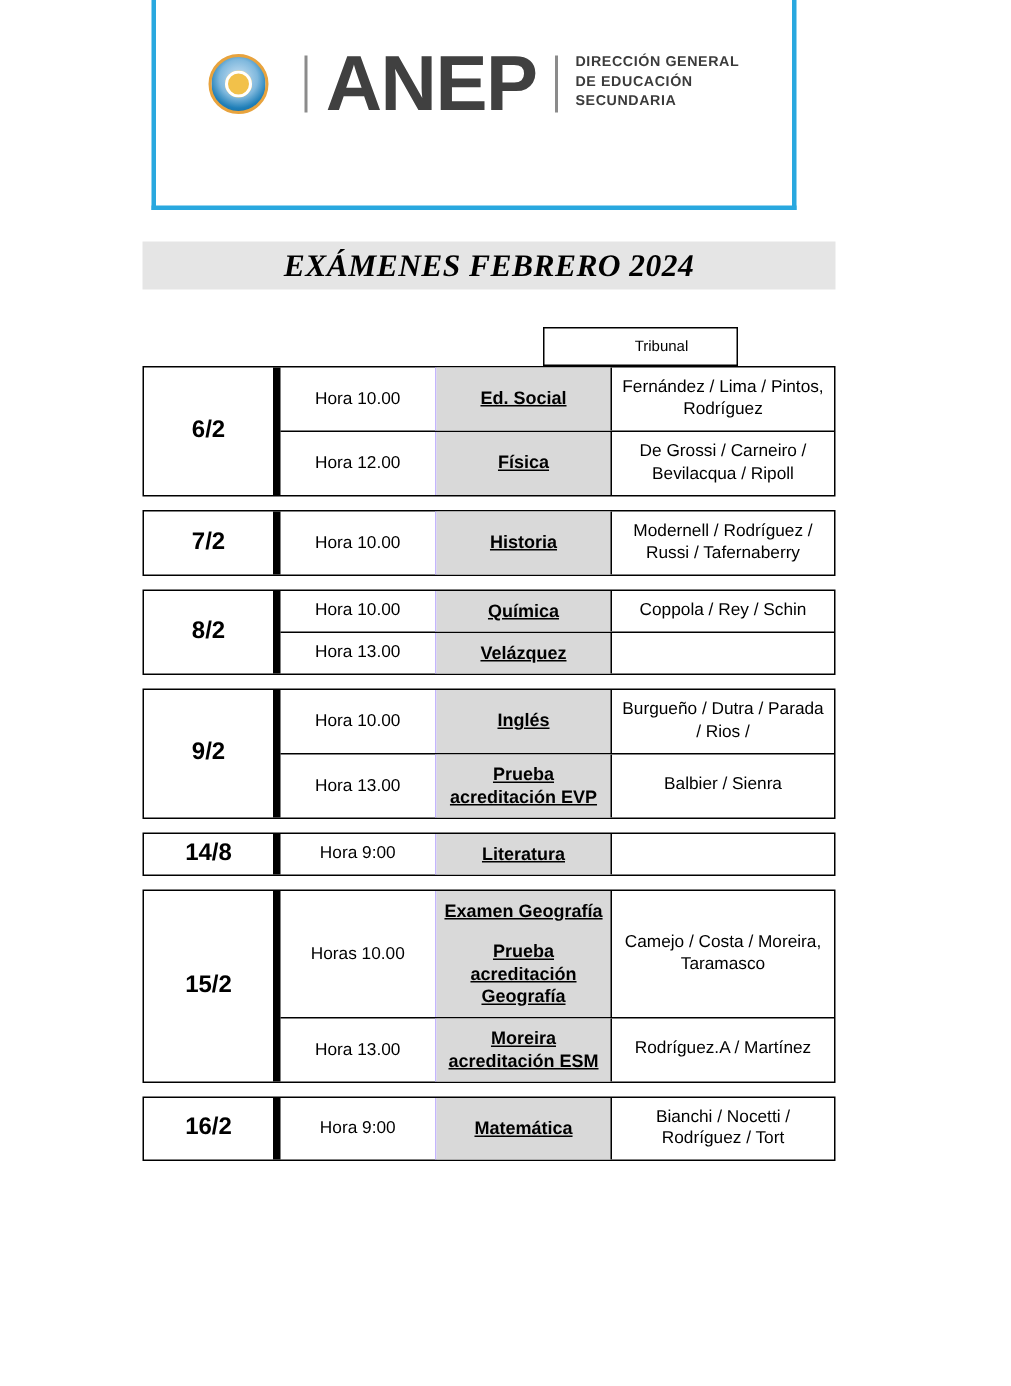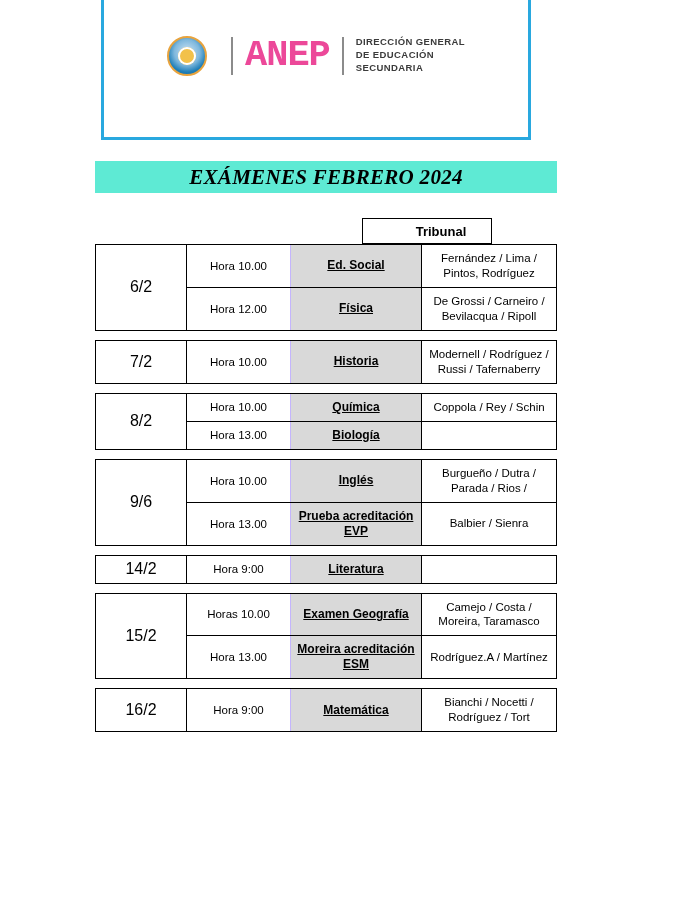--- a/index.html
+++ b/index.html
@@ -68,46 +68,46 @@
     box-shadow: 0 0 0 2px #ffffff inset;
   }
   .pipe {
     width: 2px;
     height: 38px;
     background: #8b8b8b;
     margin: 0 12px;
     flex: none;
   }
   .anep-word {
-    font-family: Liberation Mono, monospace;
-    font-weight: bold;
-    font-size: 37px;
+    font-family: Liberation Sans, sans-serif;
+    font-weight: bold;
+    font-size: 52px;
     letter-spacing: -1px;
-    color: #ec4899;
+    color: #404040;
     line-height: 1;
   }
   .dges {
     font-family: "Liberation Sans", sans-serif;
     font-size: 9.5px;
     font-weight: bold;
     line-height: 1.35;
     color: #3b3b3b;
     letter-spacing: 0.4px;
     text-transform: uppercase;
     white-space: pre-line;
   }
 
   
   .title-band {
     position: absolute;
     left: 95px;
     top: 161px;
     width: 462px;
     height: 32px;
-    background: #5eead4;
+    background: #e5e5e5;
     display: flex;
     align-items: center;
     justify-content: center;
   }
   .title-band .title-text {
     font-family: "Liberation Serif", serif;
     font-weight: bold;
     font-style: italic;
     font-size: 21px;
     color: #000000;
@@ -124,43 +124,43 @@
 
   .tribunal-head {
     margin-left: 267px;
     width: 130px;
     border: 1px solid #000000;
     box-sizing: border-box;
     height: 26px;
     display: flex;
     align-items: center;
     justify-content: center;
-    font-weight: bold;
-    font-size: 13px;
+    font-weight: normal;
+    font-size: 10px;
     padding-left: 28px;
   }
 
   .group {
     display: flex;
     border: 1px solid #000000;
     box-sizing: border-box;
     margin-top: 9px;
     width: 462px;
   }
   .group.tight { margin-top: 0; }
 
   .col-date {
     width: 91px;
     flex: none;
     display: flex;
     align-items: center;
     justify-content: center;
-    font-weight: normal;
+    font-weight: bold;
     font-size: 16px;
-    border-right: 1px solid #000000;
+    border-right: 5px solid #000000;
     box-sizing: border-box;
   }
   .col-rest {
     flex: 1;
     display: flex;
     flex-direction: column;
   }
   .rowline {
     display: flex;
     border-bottom: 1px solid #000000;
@@ -174,21 +174,21 @@
     border-right: 1px solid #c4b5fd;
     box-sizing: border-box;
     display: flex;
     align-items: center;
     justify-content: center;
     font-size: 11.5px;
     padding: 6px 2px;
     text-align: center;
   }
   .cell-subject {
-    width: 131px;
+    width: 117px;
     flex: none;
     border-right: 1px solid #000000;
     box-sizing: border-box;
     background: #d9d9d9;
     display: flex;
     flex-direction: column;
     align-items: center;
     justify-content: center;
     gap: 12px;
     padding: 6px 4px;
@@ -273,62 +273,63 @@
           <div class="rowline">
             <div class="cell-hour">Hora 10.00</div>
             <div class="cell-subject">
               <div class="subject-text">Química</div>
             </div>
             <div class="cell-tribunal">Coppola / Rey / Schin</div>
           </div>
           <div class="rowline">
             <div class="cell-hour">Hora 13.00</div>
             <div class="cell-subject">
-              <div class="subject-text">Biología</div>
-            </div>
-          </div>
-        </div>
-      </div>
-      <div class="group">
-        <div class="col-date">9/6</div>
+              <div class="subject-text">Velázquez</div>
+            </div>
+          </div>
+        </div>
+      </div>
+      <div class="group">
+        <div class="col-date">9/2</div>
         <div class="col-rest">
           <div class="rowline">
             <div class="cell-hour">Hora 10.00</div>
             <div class="cell-subject">
               <div class="subject-text">Inglés</div>
             </div>
             <div class="cell-tribunal">Burgueño / Dutra / Parada / Rios /</div>
           </div>
           <div class="rowline">
             <div class="cell-hour">Hora 13.00</div>
             <div class="cell-subject">
               <div class="subject-text">Prueba acreditación EVP</div>
             </div>
             <div class="cell-tribunal">Balbier / Sienra</div>
           </div>
         </div>
       </div>
       <div class="group">
-        <div class="col-date">14/2</div>
+        <div class="col-date">14/8</div>
         <div class="col-rest">
           <div class="rowline">
             <div class="cell-hour">Hora 9:00</div>
             <div class="cell-subject">
               <div class="subject-text">Literatura</div>
             </div>
           </div>
         </div>
       </div>
       <div class="group">
         <div class="col-date">15/2</div>
         <div class="col-rest">
           <div class="rowline">
             <div class="cell-hour">Horas 10.00</div>
             <div class="cell-subject">
               <div class="subject-text">Examen Geografía</div>
+              <div class="subject-text">Prueba acreditación Geografía</div>
             </div>
             <div class="cell-tribunal">Camejo / Costa / Moreira, Taramasco</div>
           </div>
           <div class="rowline">
             <div class="cell-hour">Hora 13.00</div>
             <div class="cell-subject">
               <div class="subject-text">Moreira acreditación ESM</div>
             </div>
             <div class="cell-tribunal">Rodríguez.A / Martínez</div>
           </div>

